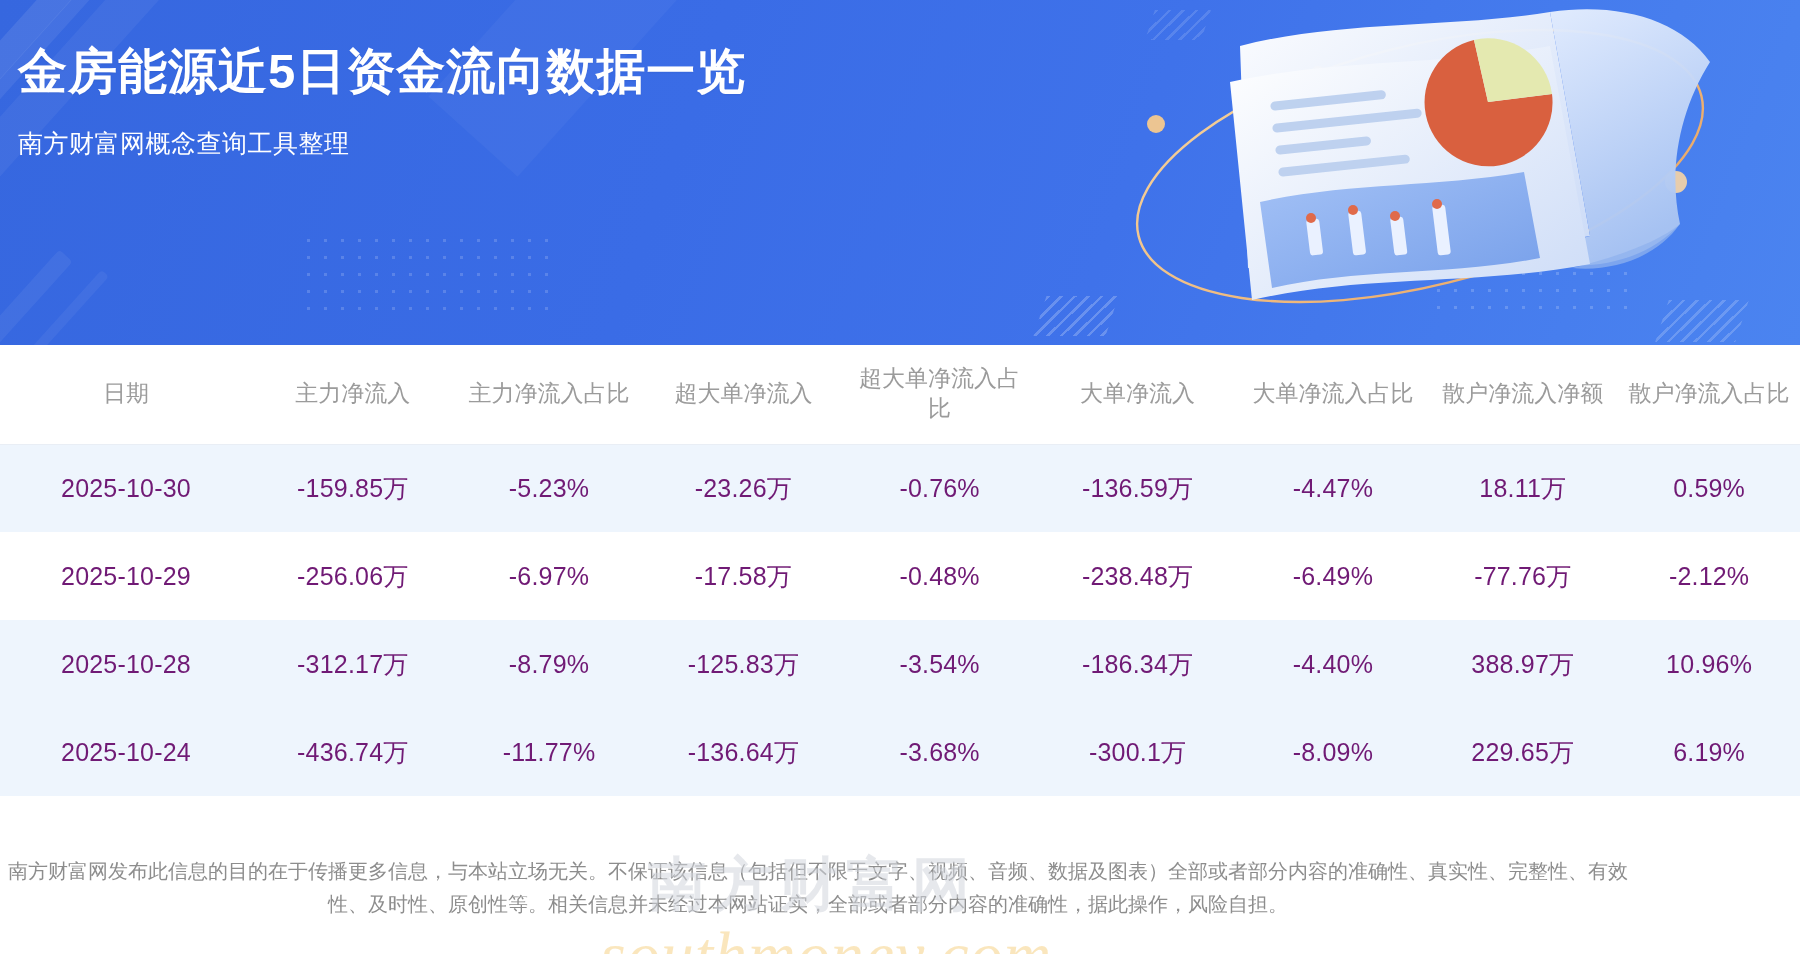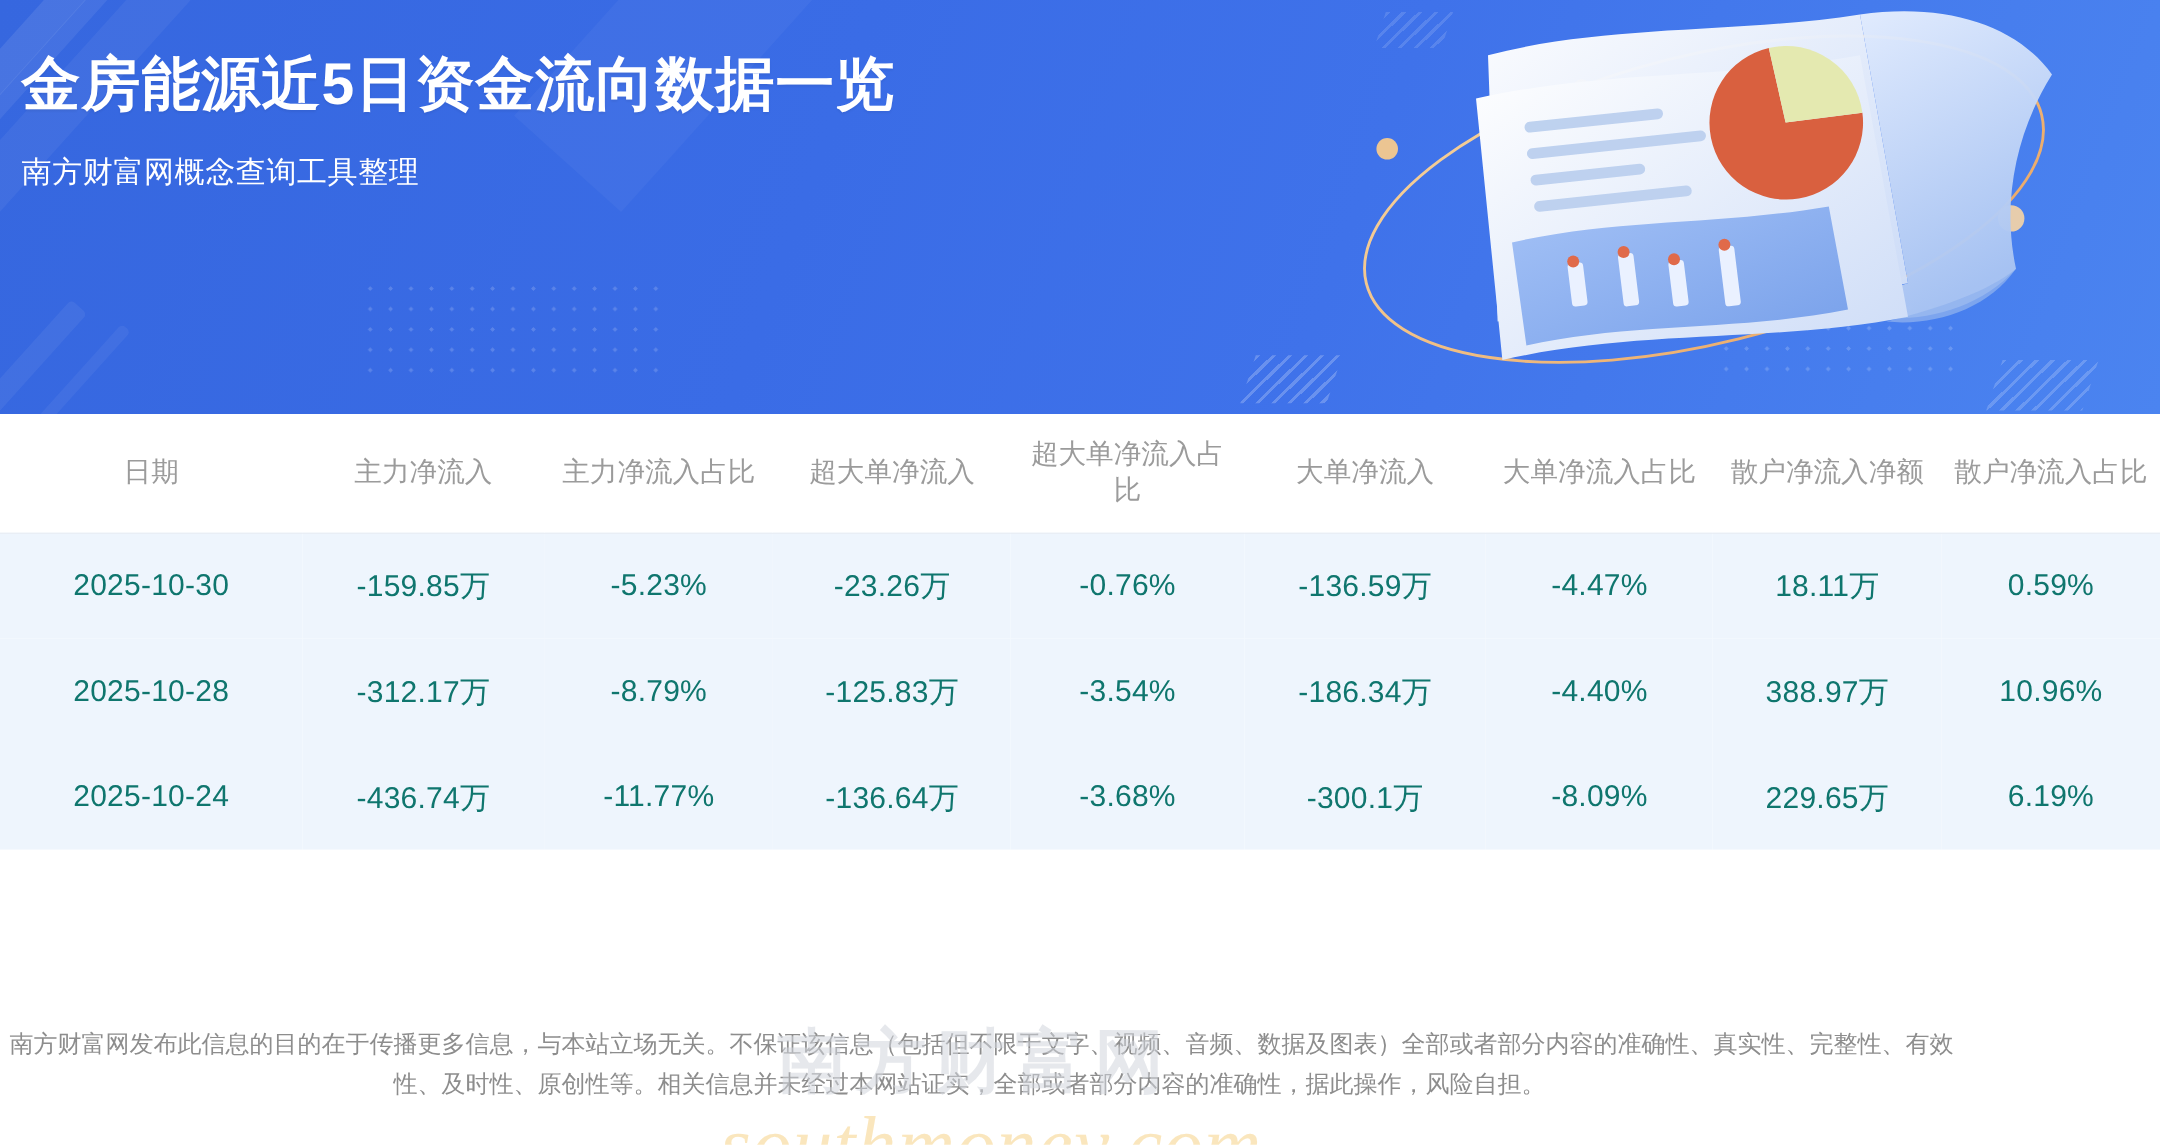--- a/index.html
+++ b/index.html
@@ -95,21 +95,21 @@
     line-height: 1.32;
     text-align: center;
     vertical-align: middle;
     padding: 18px 6px 20px;
     height: 96px;
     background: transparent;
     border-bottom: 1px solid #e9eef5;
   }
   table.fund tbody td {
     font-size: 25px;
-    color: #0f766e;
+    color: #701a75;
     text-align: center;
     vertical-align: middle;
     height: 88px;
     padding: 0 0;
     letter-spacing: .2px;
     white-space: nowrap;
   }
   table.fund tbody tr.odd td { background: #eef5fd; }
   table.fund tbody tr.even td { background: #ffffff; }
 
@@ -269,20 +269,31 @@
           <td>2025-10-30</td>
           <td>-159.85万</td>
           <td>-5.23%</td>
           <td>-23.26万</td>
           <td>-0.76%</td>
           <td>-136.59万</td>
           <td>-4.47%</td>
           <td>18.11万</td>
           <td>0.59%</td>
         </tr>
+        <tr class="even">
+          <td>2025-10-29</td>
+          <td>-256.06万</td>
+          <td>-6.97%</td>
+          <td>-17.58万</td>
+          <td>-0.48%</td>
+          <td>-238.48万</td>
+          <td>-6.49%</td>
+          <td>-77.76万</td>
+          <td>-2.12%</td>
+        </tr>
         <tr class="odd">
           <td>2025-10-28</td>
           <td>-312.17万</td>
           <td>-8.79%</td>
           <td>-125.83万</td>
           <td>-3.54%</td>
           <td>-186.34万</td>
           <td>-4.40%</td>
           <td>388.97万</td>
           <td>10.96%</td>

